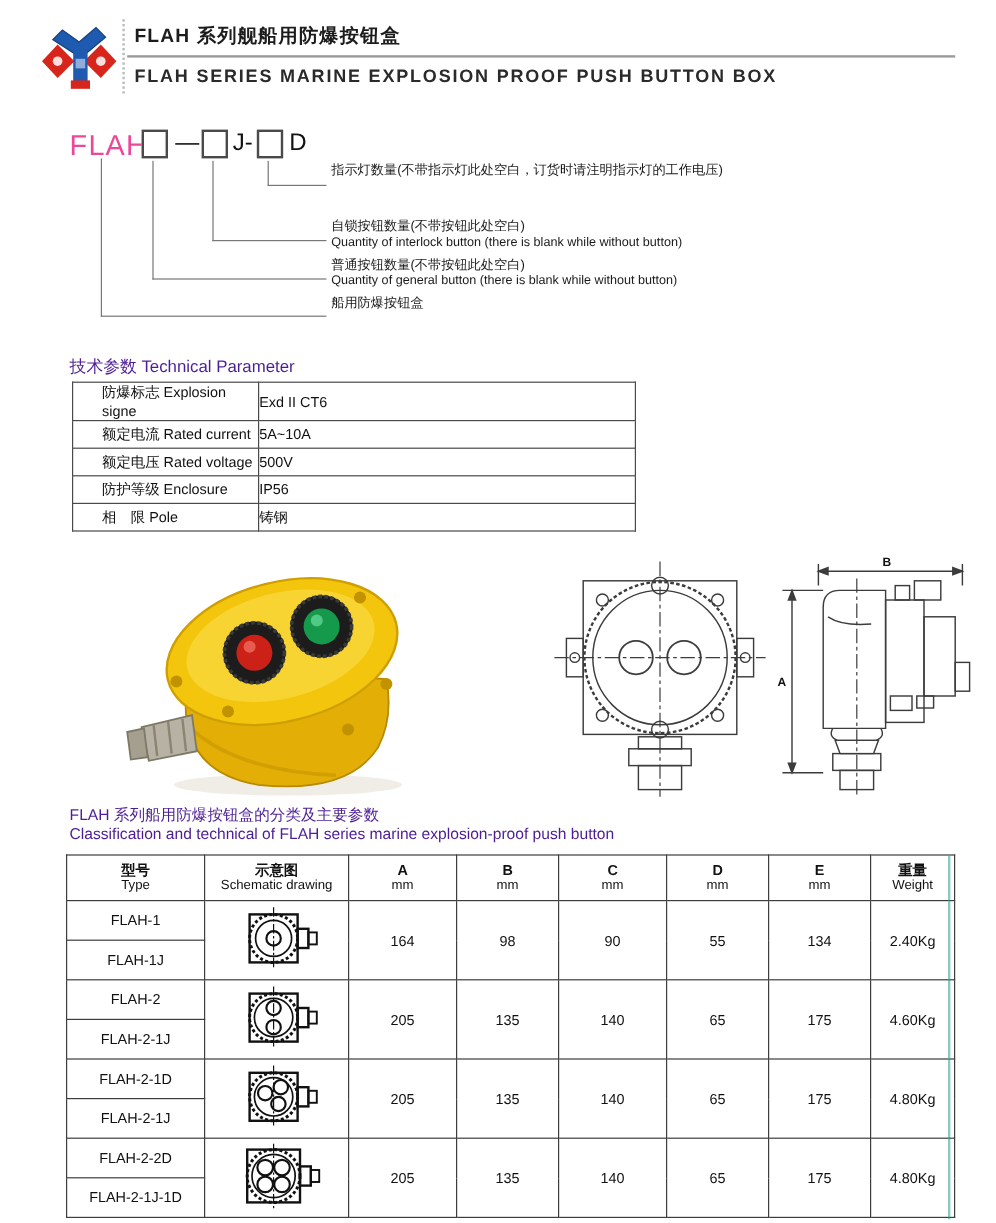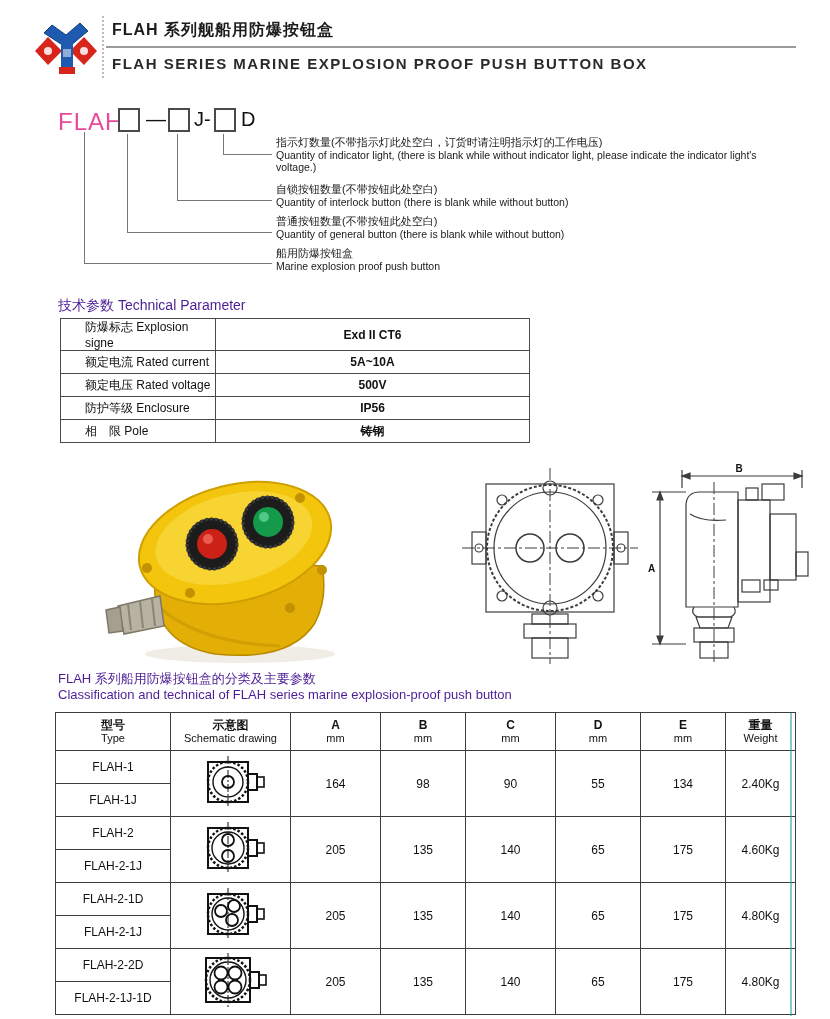--- a/index.html
+++ b/index.html
@@ -28,21 +28,21 @@
   .sec-title { color:#4c1d95; font-weight:normal;text-align:right; }
   .tech-title { left:58px; top:297px; font-size:14px; }
   .cls-title-zh { left:58px; top:671px; font-size:13px; line-height:15px; }
   .cls-title-en { left:58px; top:687px; font-size:13px; line-height:15px; }
 
   
   table { border-collapse:collapse; }
   .tech-table { left:60px; top:318px; width:470px; }
   .tech-table td { border:1.5px solid #4a4a4a; height:23px; font-size:12px; color:#111; }
   .tech-table td.lbl { width:155px; padding-left:24px; text-align:left; }
-  .tech-table td.val { text-align:center;font-weight:bold; }
+  .tech-table td.val { text-align:left; }
 
   
   .photo { left:100px; top:458px; }
   .dwg-front { left:458px; top:466px; }
   .dwg-side { left:642px; top:462px; }
 
   
   .cls-table { left:55px; top:712px; width:740px; table-layout:fixed; }
   .cls-table th, .cls-table td { border:1.5px solid #3d3d3d; text-align:center; vertical-align:middle; color:#111; }
   .cls-table th { height:38px; font-weight:bold; }
@@ -80,33 +80,31 @@
 <div class="abs mdl-box" style="left:214px;"></div>
 <div class="abs mdl-sym" style="left:241px;">D</div>
 
 <div class="abs leader" style="left:223px; top:134px; width:49px;  height:21px;"></div>
 <div class="abs leader" style="left:177px; top:134px; width:95px;  height:67px;"></div>
 <div class="abs leader" style="left:127px; top:134px; width:145px; height:99px;"></div>
 <div class="abs leader" style="left:84px;  top:132px; width:188px; height:132px;"></div>
 
 <div class="abs ann" style="top:136px;">
   <div class="zh">指示灯数量(不带指示灯此处空白，订货时请注明指示灯的工作电压)</div>
-  <div class="en">Quantity of indicator light, (there is blank while without indicator light, please indicate the indicator light's voltage.)</div>
 </div>
 <div class="abs ann" style="top:183px;">
   <div class="zh">自锁按钮数量(不带按钮此处空白)</div>
   <div class="en">Quantity of interlock button (there is blank while without button)</div>
 </div>
 <div class="abs ann" style="top:215px;">
   <div class="zh">普通按钮数量(不带按钮此处空白)</div>
   <div class="en">Quantity of general button (there is blank while without button)</div>
 </div>
 <div class="abs ann" style="top:247px;">
   <div class="zh">船用防爆按钮盒</div>
-  <div class="en">Marine explosion proof push button</div>
 </div>
 
 <div class="abs sec-title tech-title">技术参数 Technical Parameter</div>
 <table class="abs tech-table">
   <tbody>
     <tr>
       <td class="lbl">防爆标志 Explosion signe</td>
       <td class="val">Exd II CT6</td>
     </tr>
     <tr>

